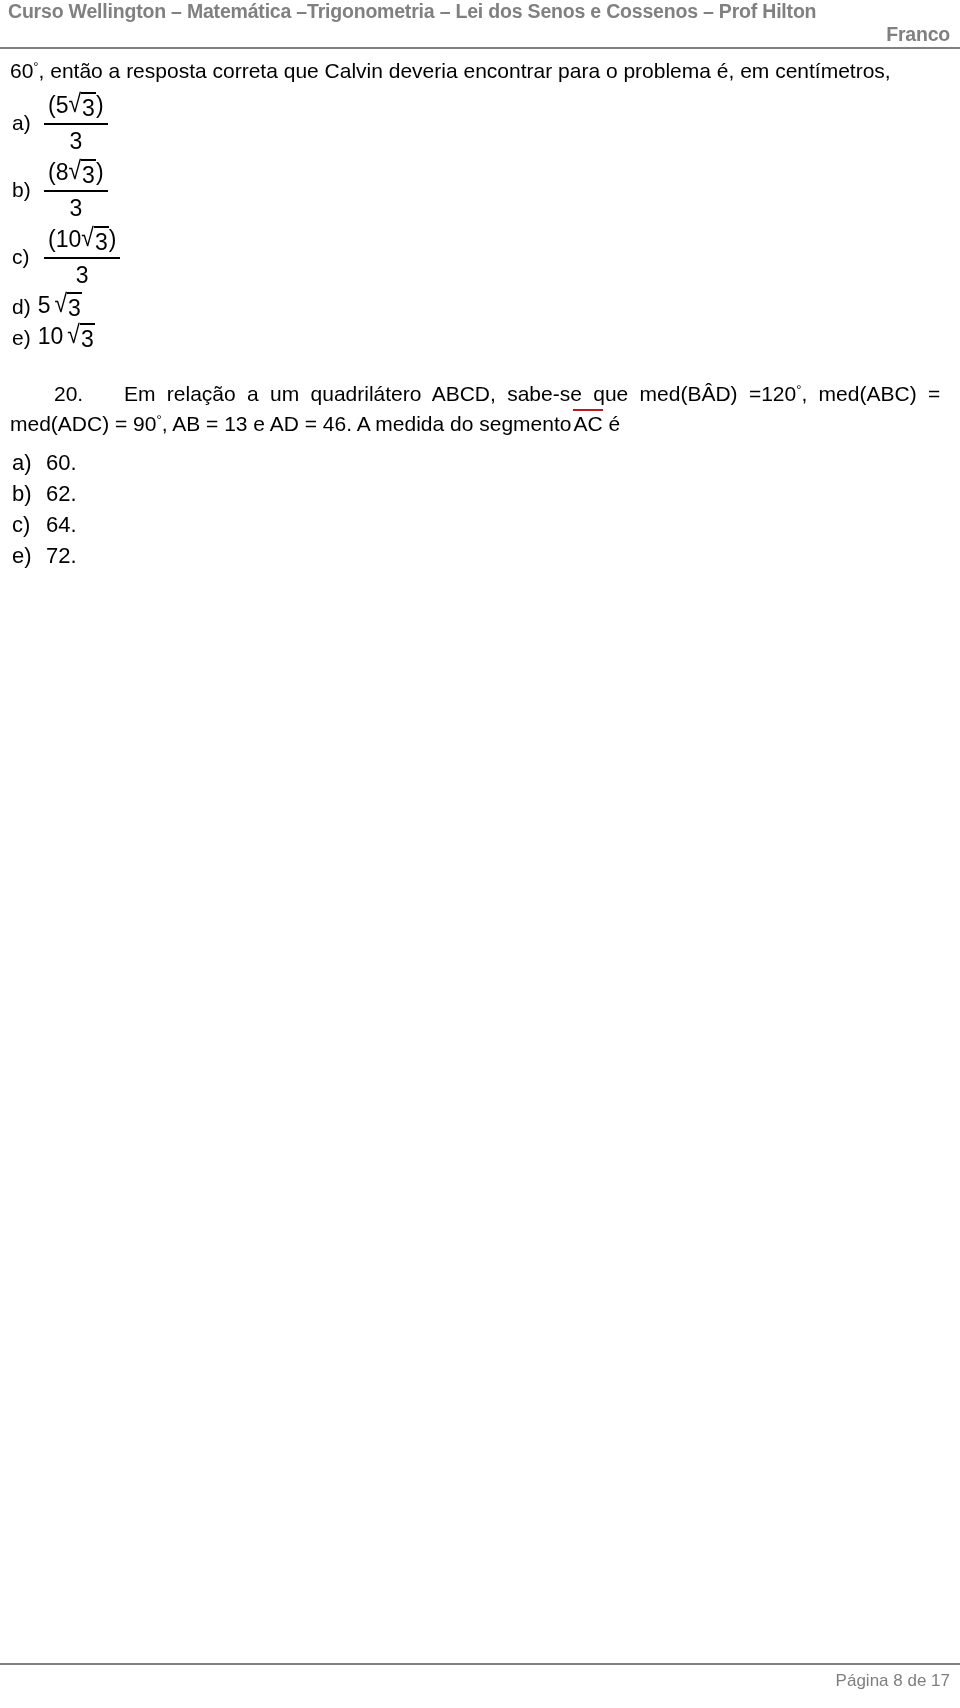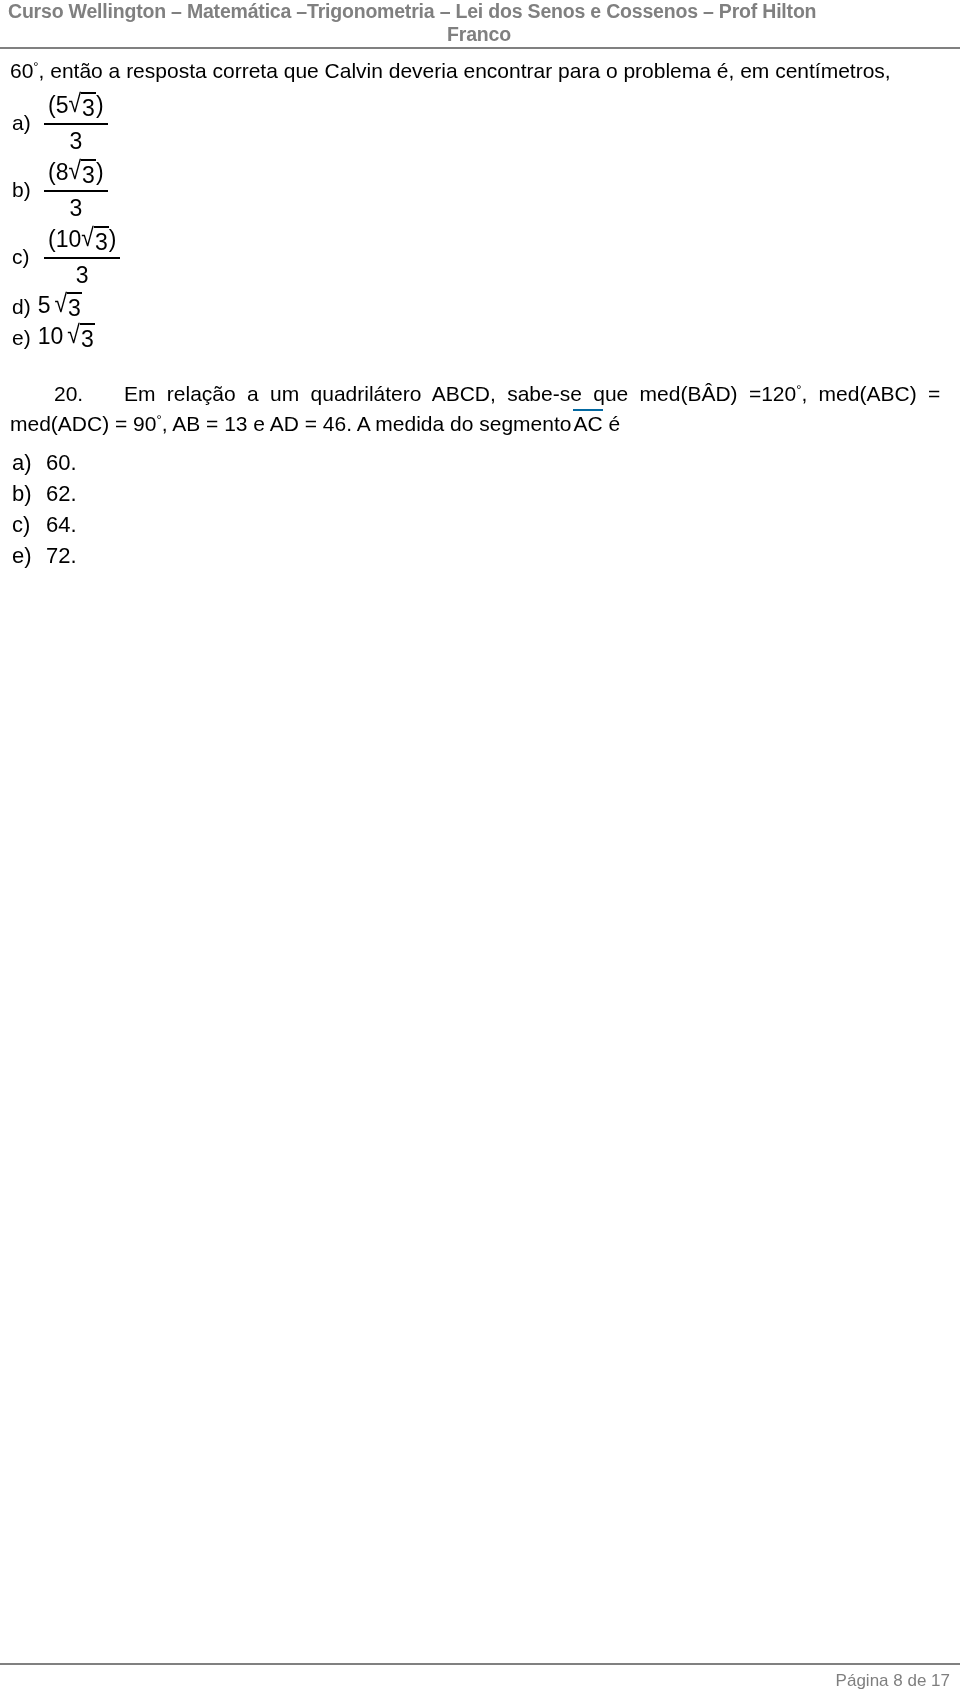--- a/index.html
+++ b/index.html
@@ -35,21 +35,21 @@
   }
   .doc-header .hdr-line {
     color: #808080;
     font-weight: bold;
     font-size: 19.5px;
     line-height: 23px;
     letter-spacing: -0.2px;
     white-space: nowrap;
   }
   .hdr-line-1 { text-align: left; }
-  .hdr-line-2 { text-align: center; padding-right: 4px; }
+  .hdr-line-2 { text-align: right; padding-right: 4px; }
 
   .rule {
     position: absolute;
     left: 0;
     width: 960px;
     height: 0;
     border-top: 2px solid #808080;
   }
   .rule-header { top: 47px; }
   .rule-footer { top: 1663px; }
@@ -179,21 +179,21 @@
   }
   .q-num {
     display: inline-block;
     width: 70px;
   }
   .spaced {
     letter-spacing: 0;
     word-spacing: 5.5px;
   }
   .overline {
-    border-top: 2px solid #0369a1;
+    border-top: 2px solid #b91c1c;
     padding-top: 0px;
     display: inline-block;
     line-height: 26px;
     margin-left: 2px;
   }
 
   
   .alt-list-plain {
     margin: 8px 0 0 0;
     padding-left: 2px;

